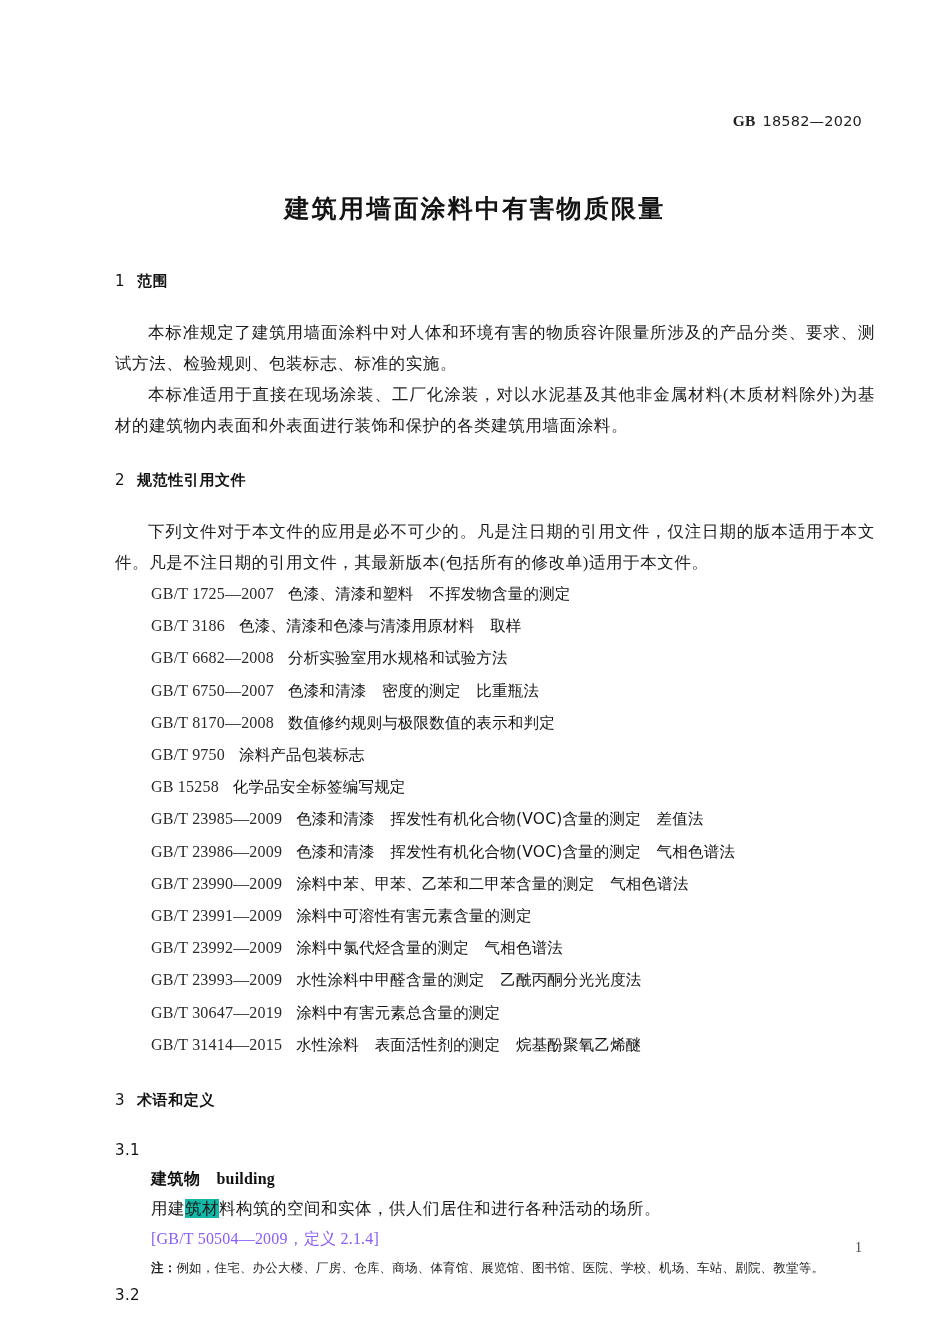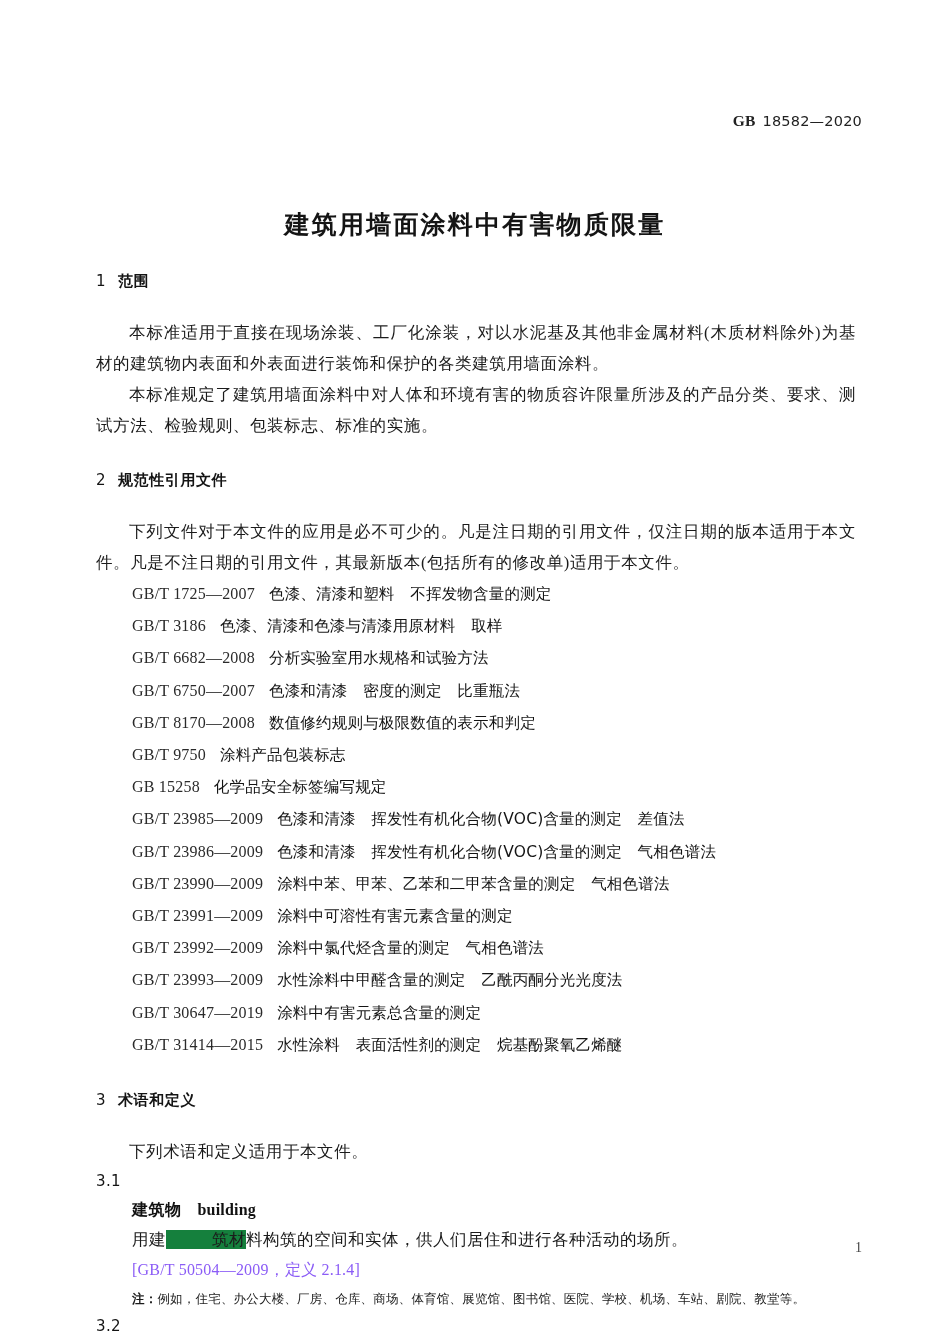--- a/index.html
+++ b/index.html
@@ -48,27 +48,26 @@
     position: absolute;
     top: 192px;
     left: 0;
     width: 950px;
     text-align: center;
     font-family: "DejaVu Sans", sans-serif;
     font-weight: bold;
     font-size: 25px;
     letter-spacing: 2.2px;
     color: #141414;
-    margin-top: 16px;
   }
 
   
   .content {
     position: absolute;
-    left: 96px;
+    left: 115px;
     top: 272px;
     width: 760px;
   }
 
   .clause-head {
     font-family: "DejaVu Sans", sans-serif;
     font-weight: bold;
     font-size: 15px;
     letter-spacing: 0.6px;
     color: #141414;
@@ -161,22 +160,21 @@
   .term-note {
     font-family: "DejaVu Sans", sans-serif;
     font-size: 12.5px;
     line-height: 27px;
     letter-spacing: 0.2px;
     color: #1b1b1b;
   }
   .term-note b { font-weight: bold; }
 
   .hl {
-    background: #15803d;
-    padding-left: 46px;
+    background: #14b8a6;
   }
 
   
   .folio {
     position: absolute;
     top: 1240px;
     right: 88px;
     font-family: "Liberation Serif", serif;
     font-size: 14px;
     color: #444;
@@ -193,22 +191,22 @@
 
   <div class="doc-title">建筑用墙面涂料中有害物质限量</div>
 
   <div class="content">
 
     <div class="clause-head">
       <span class="cnum">1</span><span>范围</span>
     </div>
     <div class="gap-after-head"></div>
 
+    <p class="para">本标准规定了建筑用墙面涂料中对人体和环境有害的物质容许限量所涉及的产品分类、要求、测试方法、检验规则、包装标志、标准的实施。</p>
     <p class="para">本标准适用于直接在现场涂装、工厂化涂装，对以水泥基及其他非金属材料(木质材料除外)为基材的建筑物内表面和外表面进行装饰和保护的各类建筑用墙面涂料。</p>
-    <p class="para">本标准规定了建筑用墙面涂料中对人体和环境有害的物质容许限量所涉及的产品分类、要求、测试方法、检验规则、包装标志、标准的实施。</p>
 
     <div class="gap-block"></div>
 
     <div class="clause-head">
       <span class="cnum">2</span><span>规范性引用文件</span>
     </div>
     <div class="gap-after-head"></div>
 
     <p class="para">下列文件对于本文件的应用是必不可少的。凡是注日期的引用文件，仅注日期的版本适用于本文件。凡是不注日期的引用文件，其最新版本(包括所有的修改单)适用于本文件。</p>
 
@@ -230,21 +228,20 @@
       <li><span class="ref-code">GB/T 31414—2015</span><span class="ref-title">水性涂料　表面活性剂的测定　烷基酚聚氧乙烯醚</span></li>
     </ul>
 
     <div class="gap-block"></div>
 
     <div class="clause-head">
       <span class="cnum">3</span><span>术语和定义</span>
     </div>
     <div class="gap-after-head"></div>
 
-    <p class="para">下列术语和定义适用于本文件。</p>
 
     <div class="term-num">3.1</div>
     <div class="term-body">
       <div class="term-name">
         <span>建筑物</span><span class="en">building</span>
       </div>
       <div class="term-def"><span>用建</span><span class="hl">筑材</span><span>料构筑的空间和实体，供人们居住和进行各种活动的场所。</span></div>
       <div class="term-src">[GB/T 50504—2009，定义 2.1.4]</div>
       <div class="term-note"><b>注：</b><span>例如，住宅、办公大楼、厂房、仓库、商场、体育馆、展览馆、图书馆、医院、学校、机场、车站、剧院、教堂等。</span></div>
     </div>

